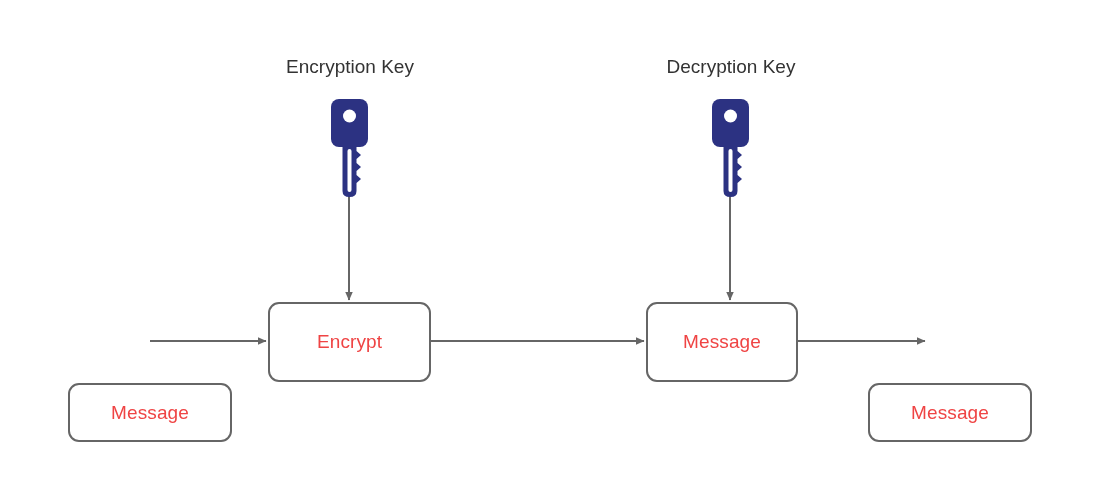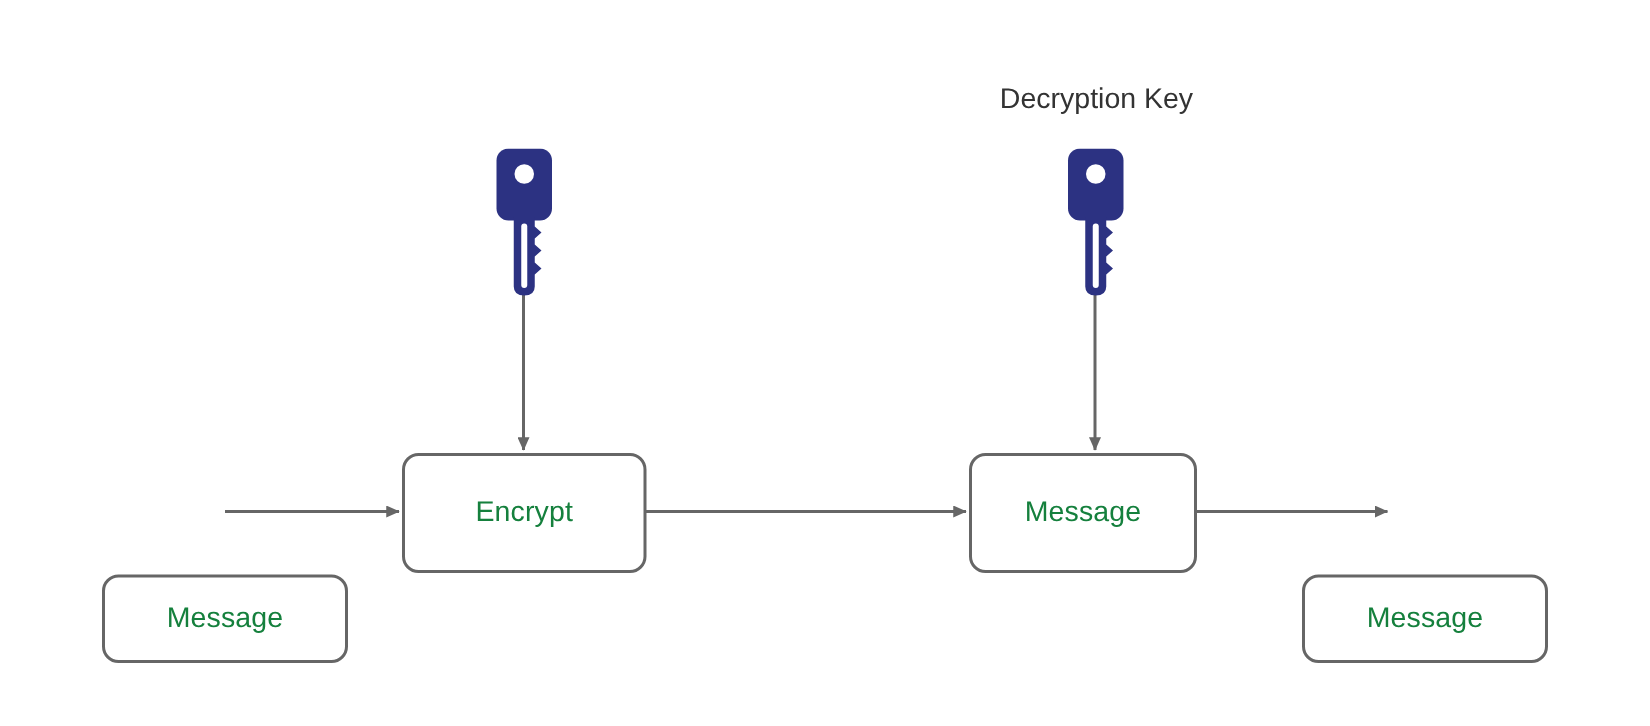--- a/index.html
+++ b/index.html
@@ -26,21 +26,21 @@
   }
   .node-box {
     position: absolute;
     box-sizing: border-box;
     border: 2px solid #666666;
     border-radius: 11px;
     background: #ffffff;
     display: flex;
     align-items: center;
     justify-content: center;
-    color: #15803d;
+    color: #ef4444;
     font-size: 19px;
     font-family: "Liberation Sans", sans-serif;
     letter-spacing: 0.1px;
     white-space: nowrap;
   }
   .key-label {
     position: absolute;
     color: #333333;
     font-size: 19px;
     font-family: "Liberation Sans", sans-serif;
@@ -67,20 +67,21 @@
 
     <line x1="430" y1="341" x2="644" y2="341" stroke="#666666" stroke-width="2" marker-end="url(#arrowhead)"></line>
 
     <line x1="797" y1="341" x2="925" y2="341" stroke="#666666" stroke-width="2" marker-end="url(#arrowhead)"></line>
 
     <line x1="349" y1="196" x2="349" y2="300" stroke="#666666" stroke-width="2" marker-end="url(#arrowhead)"></line>
 
     <line x1="730" y1="196" x2="730" y2="300" stroke="#666666" stroke-width="2" marker-end="url(#arrowhead)"></line>
   </svg>
 
+  <div class="key-label" style="left:250px; top:56px; width:200px;">Encryption Key</div>
 
   <div class="key-label" style="left:631px; top:56px; width:200px;">Decryption Key</div>
 
   <div class="key-icon" style="left:330px; top:99px; width:40px; height:99px;">
     <svg width="40" height="99" viewBox="0 0 40 99">
       <g fill="#2C3282">
         <rect x="1" y="0" width="37" height="48" rx="8" ry="8"></rect>
         <circle cx="19.5" cy="17" r="6.5" fill="#ffffff"></circle>
         <path d="M12.5,46 L26.5,46
                  L26.5,52 L31,56 L26.5,60 L26.5,64

